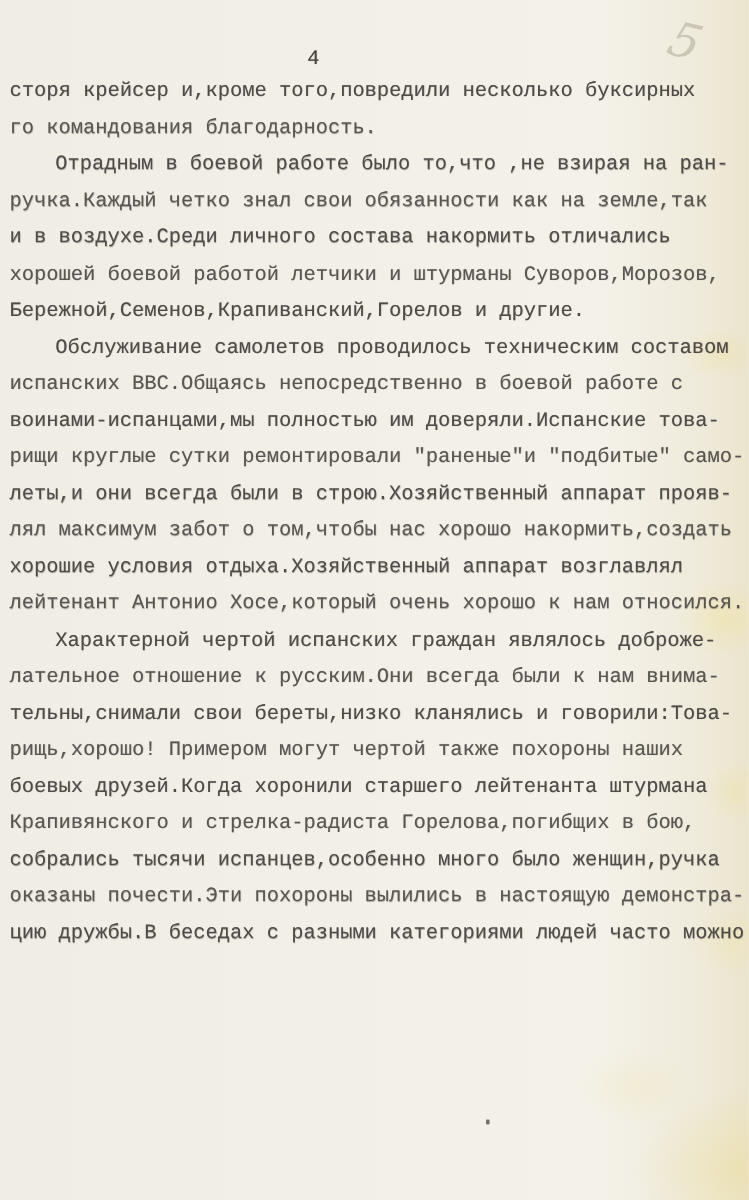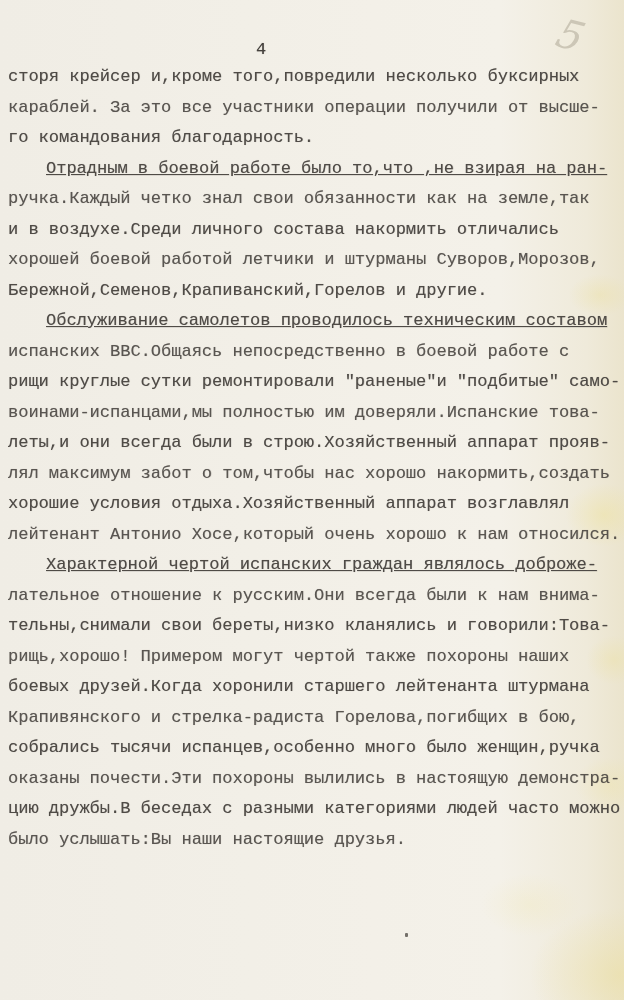--- a/index.html
+++ b/index.html
@@ -53,21 +53,21 @@
     top: 62px;
     left: 8px;
     width: 614px;
     font-size: 17px;
     line-height: 30.5px;
     color: var(--ink);
     text-shadow: 0.3px 0.3px 0.7px rgba(69, 65, 61, 0.5);
     letter-spacing: 0px;
   }
   .paragraph { }
-  .paragraph.indented .line:first-child { text-indent: 38px; text-decoration: underline; }
+  .paragraph.indented .line:first-child { text-indent: 38px; }
   .line { white-space: pre; }
   
   .paragraph .line:nth-child(odd)  { opacity: 0.94; }
   .paragraph .line:nth-child(even) { opacity: 0.88; }
   .speck {
     position: absolute;
     top: 933px;
     left: 405px;
     width: 3px;
     height: 4px;
@@ -78,47 +78,45 @@
 </style>
 </head>
 <body>
 
 <div class="page">
   <div class="page-number">4</div>
   <div class="pencil-mark">5</div>
   <div class="text-block" id="text-block">
       <div class="paragraph">
         <div class="line">сторя крейсер и,кроме того,повредили несколько буксирных</div>
-        <div class="line">караблей. За это все участники операции получили от высше-</div>
         <div class="line">го командования благодарность.</div>
       </div>
       <div class="paragraph indented">
         <div class="line">Отрадным в боевой работе было то,что ,не взирая на ран-</div>
         <div class="line">ручка.Каждый четко знал свои обязанности как на земле,так</div>
         <div class="line">и в воздухе.Среди личного состава накормить отличались</div>
         <div class="line">хорошей боевой работой летчики и штурманы Суворов,Морозов,</div>
         <div class="line">Бережной,Семенов,Крапиванский,Горелов и другие.</div>
       </div>
       <div class="paragraph indented">
         <div class="line">Обслуживание самолетов проводилось техническим составом</div>
         <div class="line">испанских ВВС.Общаясь непосредственно в боевой работе с</div>
+        <div class="line">воинами-испанцами,мы полностью им доверяли.Испанские това-</div>
         <div class="line">рищи круглые сутки ремонтировали "раненые"и "подбитые" само-</div>
-        <div class="line">воинами-испанцами,мы полностью им доверяли.Испанские това-</div>
         <div class="line">леты,и они всегда были в строю.Хозяйственный аппарат прояв-</div>
         <div class="line">лял максимум забот о том,чтобы нас хорошо накормить,создать</div>
         <div class="line">хорошие условия отдыха.Хозяйственный аппарат возглавлял</div>
         <div class="line">лейтенант Антонио Хосе,который очень хорошо к нам относился.</div>
       </div>
       <div class="paragraph indented">
         <div class="line">Характерной чертой испанских граждан являлось доброже-</div>
         <div class="line">лательное отношение к русским.Они всегда были к нам внима-</div>
         <div class="line">тельны,снимали свои береты,низко кланялись и говорили:Това-</div>
         <div class="line">рищь,хорошо! Примером могут чертой также похороны наших</div>
         <div class="line">боевых друзей.Когда хоронили старшего лейтенанта штурмана</div>
         <div class="line">Крапивянского и стрелка-радиста Горелова,погибщих в бою,</div>
         <div class="line">собрались тысячи испанцев,особенно много было женщин,ручка</div>
         <div class="line">оказаны почести.Эти похороны вылились в настоящую демонстра-</div>
         <div class="line">цию дружбы.В беседах с разными категориями людей часто можно</div>
-        <div class="line">было услышать:Вы наши настоящие друзья.</div>
       </div>
     </div>
   <div class="speck"></div>
 </div>
 
 </body></html>

